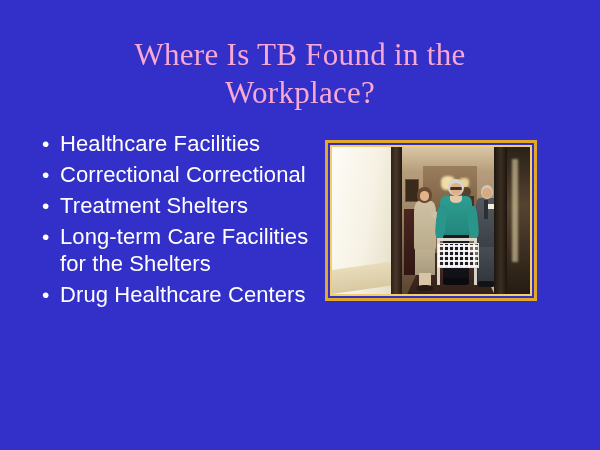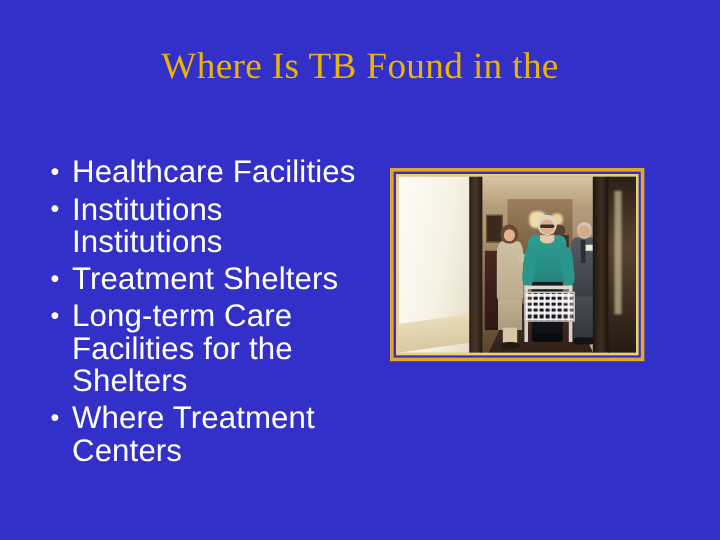--- a/index.html
+++ b/index.html
@@ -26,21 +26,21 @@
     position: absolute;
     left: 40px;
     top: 36px;
     width: 520px;
     text-align: center;
   }
   .title-line {
     font-family: "Liberation Serif", "DejaVu Serif", serif;
     font-size: 31px;
     line-height: 38px;
-    color: #eab308;
+    color: #f9a8d4;
     letter-spacing: 0.3px;
     white-space: nowrap;
   }
 
   
   #bullet-list {
     position: absolute;
     left: 36px;
     top: 130px;
     width: 275px;
@@ -57,21 +57,21 @@
     font-size: 21px;
     line-height: 27px;
     text-align: left;
     padding-left: 6px;
     box-sizing: border-box;
   }
   .bullet-text {
     flex: 1 1 auto;
     color: #ffffff;
     font-family: "Liberation Sans", sans-serif;
-    font-size: 26px;
+    font-size: 22px;
     line-height: 27px;
     letter-spacing: 0.1px;
   }
 
   
   #photo-frame {
     position: absolute;
     left: 325px;
     top: 140px;
     width: 212px;
@@ -415,47 +415,48 @@
     opacity: .8;
   }
 </style>
 </head>
 <body>
 
 <div id="slide">
 
   <div id="title-block">
     <div class="title-line">Where Is TB Found in the</div>
+    <div class="title-line">Workplace?</div>
   </div>
 
   <div id="bullet-list">
 
     <div class="bullet-item">
       <span class="bullet-dot">•</span>
       <span class="bullet-text">Healthcare Facilities</span>
     </div>
 
     <div class="bullet-item">
       <span class="bullet-dot">•</span>
-      <span class="bullet-text">Institutions Institutions</span>
+      <span class="bullet-text">Correctional Correctional</span>
     </div>
 
     <div class="bullet-item">
       <span class="bullet-dot">•</span>
       <span class="bullet-text">Treatment Shelters</span>
     </div>
 
     <div class="bullet-item">
       <span class="bullet-dot">•</span>
       <span class="bullet-text">Long-term Care Facilities for the Shelters</span>
     </div>
 
     <div class="bullet-item">
       <span class="bullet-dot">•</span>
-      <span class="bullet-text">Where Treatment Centers</span>
+      <span class="bullet-text">Drug Healthcare Centers</span>
     </div>
 
   </div>
 
   <div id="photo-frame">
     <div id="photo-inner">
       <div id="photo">
         <div class="ph-corridor"></div>
         <div class="ph-ceiling"></div>
         <div class="ph-backwall"></div>

